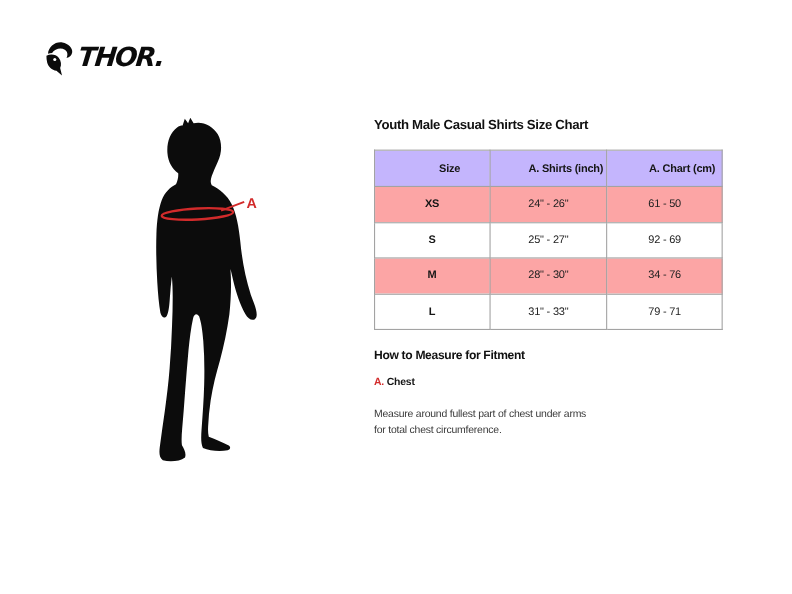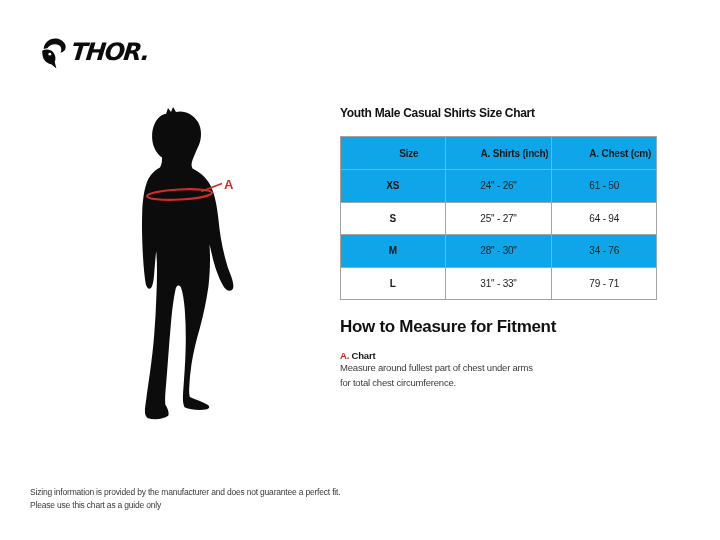--- a/index.html
+++ b/index.html
@@ -70,47 +70,47 @@
     border: 1px solid #a3a3a3;
     text-align: center;
     vertical-align: middle;
     font-size: 10px;
     letter-spacing: -0.2px;
   }
   .size-table th {
     height: 33px;
     font-weight: bold;
     color: #161616;
-    background: #0ea5e9;
+    background: #c4b5fd;
     padding-left: 32px;
   }
   .size-table td { height: 32.5px; color: #222222; }
   .size-table td.size-cell { font-weight: bold; color: #161616; }
-  .size-table tr.shaded td { background: #0ea5e9; }
+  .size-table tr.shaded td { background: #fca5a5; }
   .size-table tr.plain td { background: #ffffff; }
   .col-size  { width: 33.1%; }
   .col-inch  { width: 33.8%; }
   .col-cm    { width: 33.1%; }
 
   .measure-title {
     margin-top: 17px;
-    font-size: 17px;
+    font-size: 11px;
     font-weight: bold;
     color: #111111;
     letter-spacing: -0.3px;
   }
   .measure-item-label {
     margin-top: 13px;
     font-size: 9.5px;
     font-weight: bold;
     color: #161616;
   }
   .measure-item-label .red-key { color: #d22b2b; }
   .measure-item-desc {
-    margin-top: 0;
+    margin-top: 17px;
     width: 205px;
     font-size: 9.5px;
     line-height: 1.55;
     color: #3a3a3a;
   }
 
   
   .footer-note {
     position: absolute;
     left: 30px;
@@ -198,53 +198,49 @@
     <table class="size-table">
       <colgroup>
         <col class="col-size">
           <col class="col-inch">
           <col class="col-cm">
       </colgroup>
       <thead>
         <tr>
           <th>Size</th>
           <th>A. Shirts (inch)</th>
-          <th>A. Chest (cm)</th>
+          <th>A. Chart (cm)</th>
         </tr>
       </thead>
       <tbody>
         <tr class="shaded">
           <td class="size-cell">XS</td>
           <td>24" - 26"</td>
           <td>61 - 50</td>
         </tr>
         <tr class="plain">
           <td class="size-cell">S</td>
           <td>25" - 27"</td>
-          <td>64 - 94</td>
+          <td>92 - 69</td>
         </tr>
         <tr class="shaded">
           <td class="size-cell">M</td>
           <td>28" - 30"</td>
           <td>34 - 76</td>
         </tr>
         <tr class="plain">
           <td class="size-cell">L</td>
           <td>31" - 33"</td>
           <td>79 - 71</td>
         </tr>
       </tbody>
     </table>
 
     <div class="measure-title">How to Measure for Fitment</div>
     <div class="measure-item-label">
       <span class="red-key">A.</span>
-      <span>Chart</span>
+      <span>Chest</span>
     </div>
     <div class="measure-item-desc">Measure around fullest part of chest under arms for total chest circumference.</div>
   </div>
 
-  <div class="footer-note">
-    <div>Sizing information is provided by the manufacturer and does not guarantee a perfect fit.</div>
-    <div>Please use this chart as a guide only</div>
-  </div>
 
 </div>
 
 </body></html>

